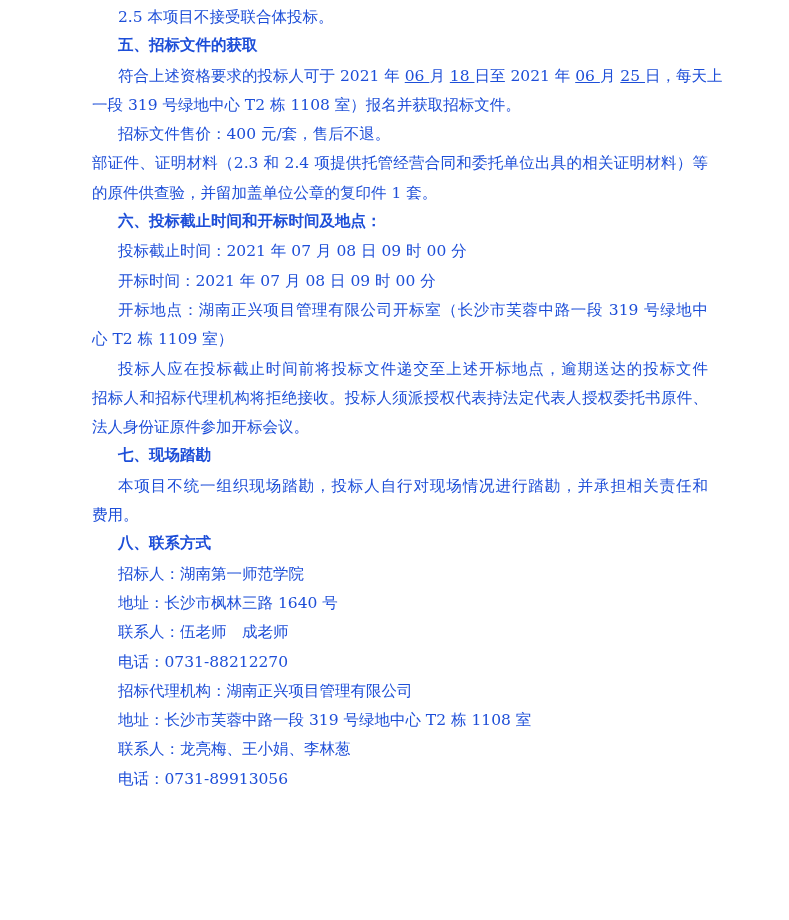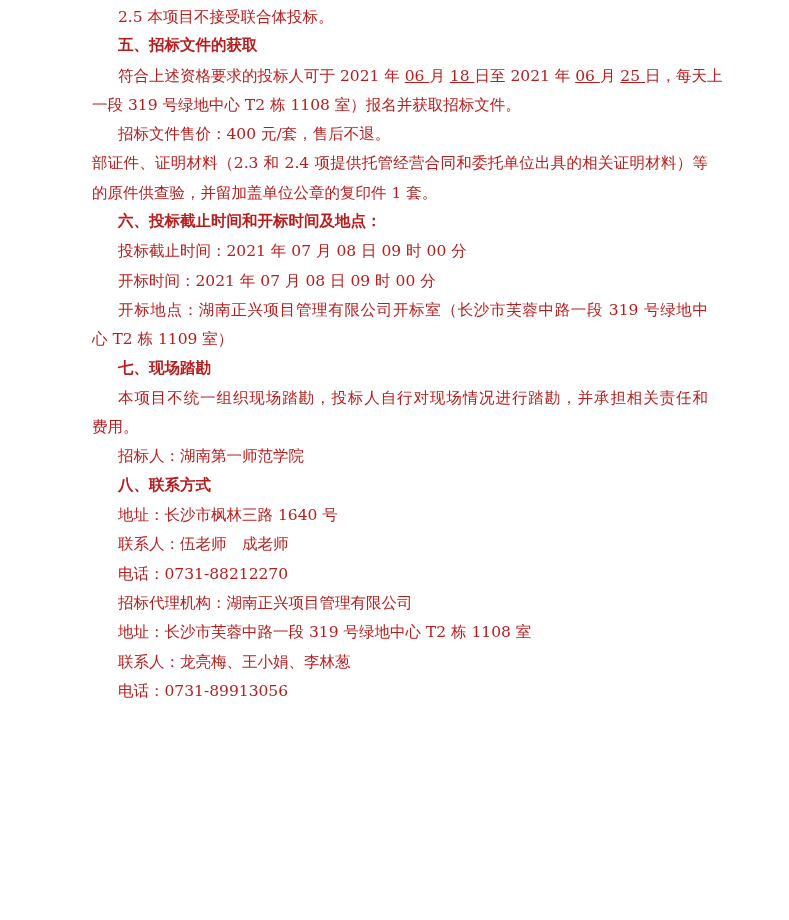--- a/index.html
+++ b/index.html
@@ -13,21 +13,21 @@
       overflow: hidden;
       position: relative;
     }
     .page {
       position: absolute;
       left: 92px;
       top: 3px;
       width: 616px;
       font-family: "DejaVu Serif", "Liberation Serif", serif;
       font-size: 15.5px;
-      color: #b91c1c;
+      color: #1d4ed8;
       line-height: 29.3px;
     }
     .line {
       white-space: nowrap;
       height: 29.3px;
       overflow: visible;
     }
     .indent { padding-left: 26px; }
     .heading {
       font-family: Liberation Mono, monospace;
@@ -71,33 +71,42 @@
   <div class="line indent">投标截止时间：2021 年 07 月 08 日 09 时 00 分</div>
   <div class="line indent">开标时间：2021 年 07 月 08 日 09 时 00 分</div>
 
   <div>
     <div class="line indent">
         <span class="just">开标地点：湖南正兴项目管理有限公司开标室（长沙市芙蓉中路一段 319 号绿地中</span>
       </div>
     <div class="line">心 T2 栋 1109 室）</div>
   </div>
 
+  <div>
+    <div class="line indent">
+        <span class="just">投标人应在投标截止时间前将投标文件递交至上述开标地点，逾期送达的投标文件</span>
+      </div>
+    <div class="line">
+        <span class="just">招标人和招标代理机构将拒绝接收。投标人须派授权代表持法定代表人授权委托书原件、</span>
+      </div>
+    <div class="line">法人身份证原件参加开标会议。</div>
+  </div>
 
   <div class="line heading">七、现场踏勘</div>
 
   <div>
     <div class="line indent">
         <span class="just">本项目不统一组织现场踏勘，投标人自行对现场情况进行踏勘，并承担相关责任和</span>
       </div>
     <div class="line">费用。</div>
   </div>
 
+  <div class="line heading">八、联系方式</div>
+
   <div class="line indent">招标人：湖南第一师范学院</div>
-
-  <div class="line heading">八、联系方式</div>
   <div class="line indent">地址：长沙市枫林三路 1640 号</div>
   <div class="line indent">联系人：伍老师　成老师</div>
   <div class="line indent">电话：0731-88212270</div>
   <div class="line indent">招标代理机构：湖南正兴项目管理有限公司</div>
   <div class="line indent">地址：长沙市芙蓉中路一段 319 号绿地中心 T2 栋 1108 室</div>
   <div class="line indent">联系人：龙亮梅、王小娟、李林葱</div>
   <div class="line indent">电话：0731-89913056</div>
 
 </div>
 

